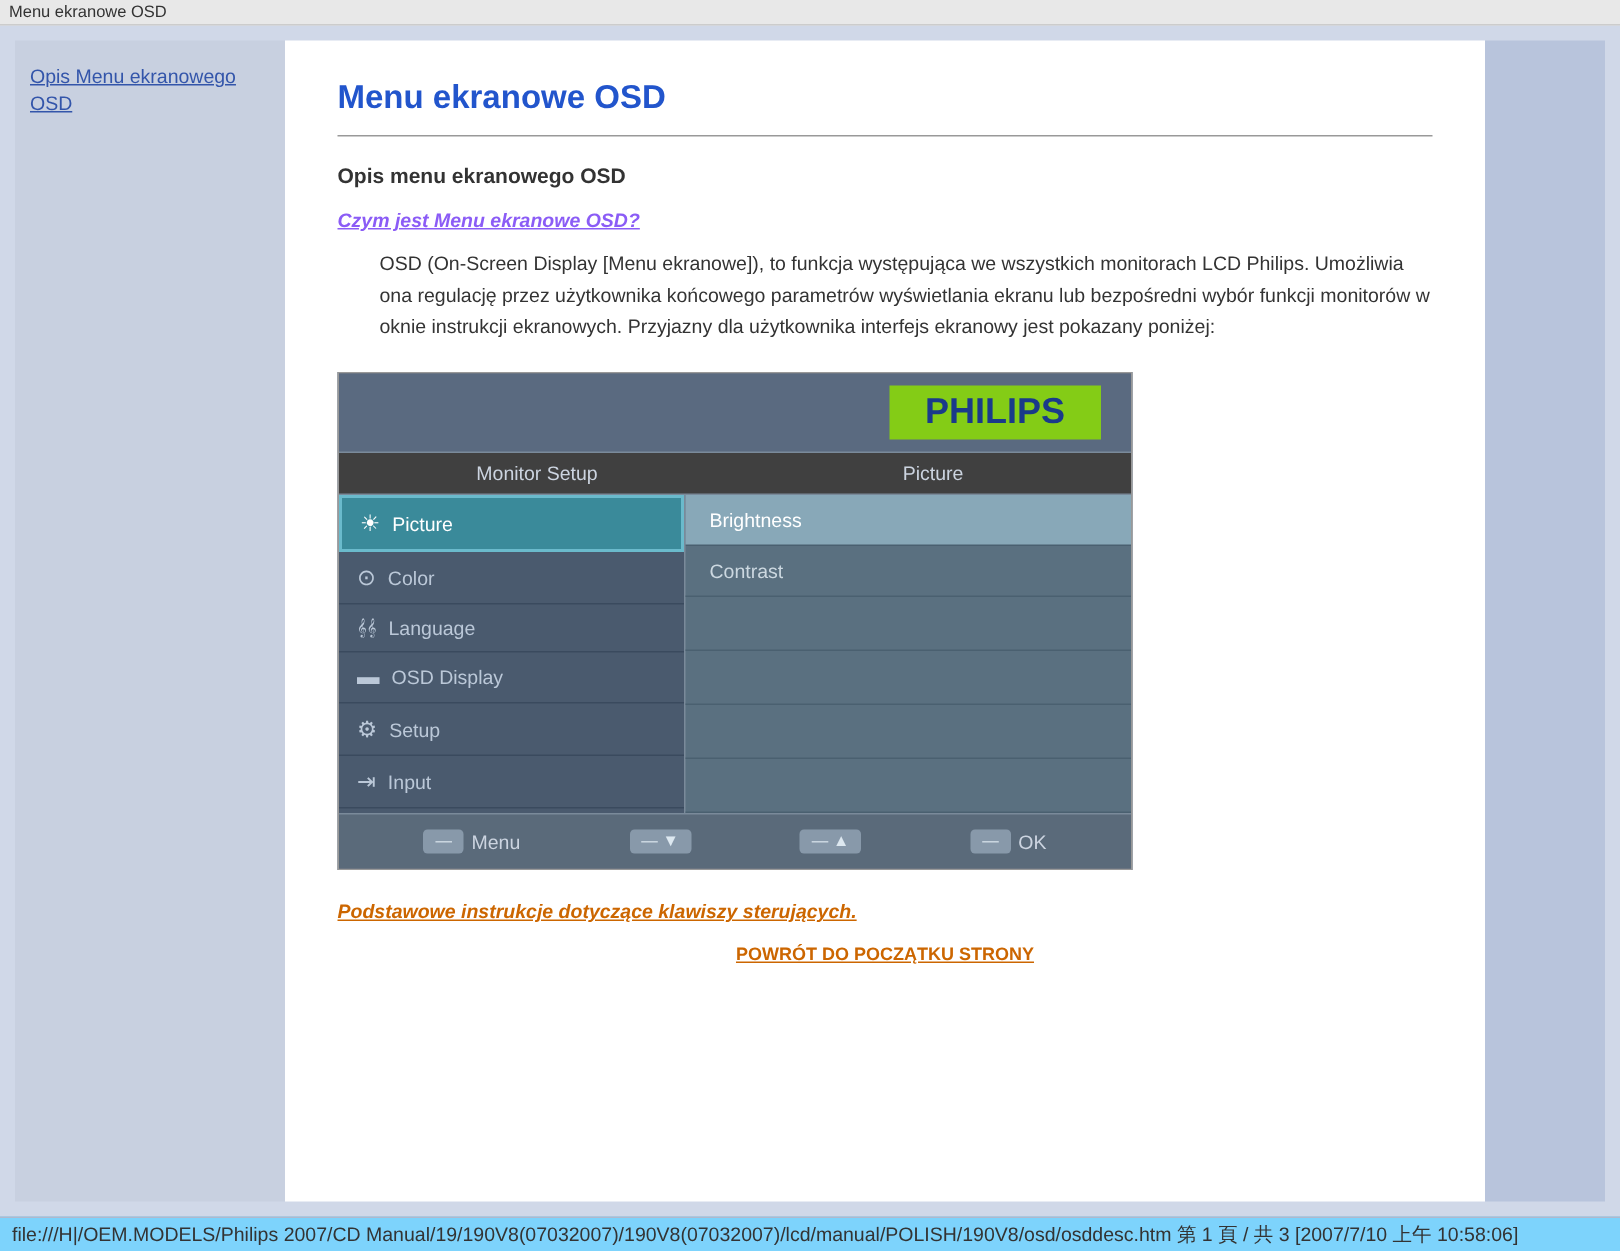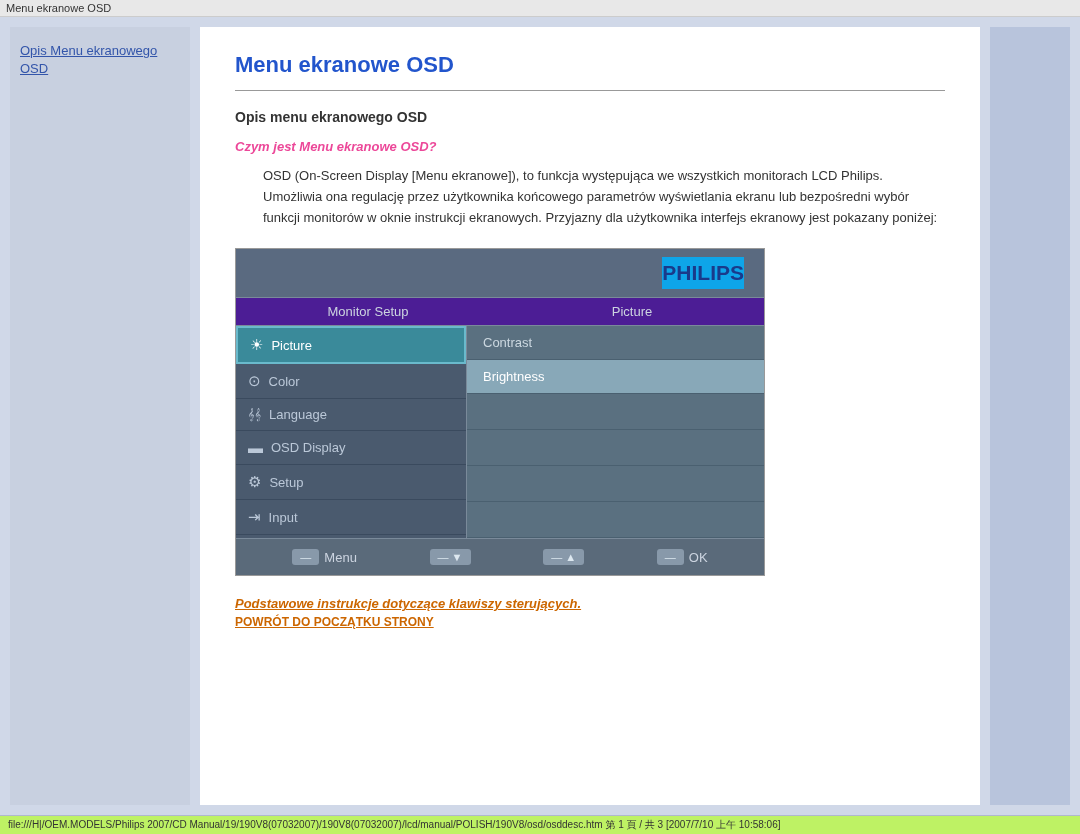--- a/index.html
+++ b/index.html
@@ -18,21 +18,20 @@
       border-bottom: 1px solid #ccc;
       padding: 2px 6px;
       font-size: 11px;
       color: #333;
     }
     
     .main-layout {
       display: flex;
       flex: 1;
       padding: 10px;
-      gap: 10px;
     }
     
     .sidebar {
       width: 180px;
       background: #c8d0e0;
       padding: 15px 10px;
       flex-shrink: 0;
     }
     .sidebar-link {
       color: #3355aa;
@@ -66,25 +65,26 @@
       border-top: 1px solid #999;
       margin-bottom: 18px;
     }
     .section-title {
       font-weight: bold;
       font-size: 14px;
       color: #333;
       margin-bottom: 14px;
     }
     .subsection-title {
-      color: #ec4899;
+      color: #8b5cf6;
       font-weight: bold;
       font-style: italic;
       font-size: 13px;
       margin-bottom: 12px;
+      text-decoration: underline;
     }
     .body-text {
       font-size: 13px;
       color: #333;
       line-height: 1.6;
       margin-bottom: 16px;
       margin-left: 28px;
     }
     
     .osd-container {
@@ -97,27 +97,27 @@
     .osd-header {
       background: #5a6a80;
       padding: 8px 20px;
       display: flex;
       justify-content: flex-end;
       align-items: center;
       border-bottom: 1px solid #7a8a9a;
     }
     .philips-logo {
       color: #1a3a8a;
-      font-size: 21px;
-      font-weight: bold;
-      background: #0ea5e9;
-      padding: 4px 0;
+      font-size: 24px;
+      font-weight: bold;
+      background: #84cc16;
+      padding: 4px 24px;
     }
     .osd-menu-row {
-      background: #4c1d95;
+      background: #404040;
       display: flex;
       border-bottom: 1px solid #7a8a9a;
     }
     .osd-menu-col {
       flex: 1;
       text-align: center;
       padding: 6px 0;
       color: #ccd4e0;
       font-size: 13px;
     }
@@ -206,29 +206,30 @@
       border: 2px solid #00cc00;
       margin: 0 3px;
     }
     .powrot-link {
       color: #cc6600;
       font-weight: bold;
       text-transform: uppercase;
       text-decoration: underline;
       font-size: 12px;
       display: block;
-      margin-top: 4px;
+      text-align: center;
+      margin-top: 14px;
       cursor: pointer;
     }
     
     .status-bar {
-      background: #bef264;
+      background: #7dd3fc;
       border-top: 1px solid #b0b8cc;
       padding: 2px 8px;
-      font-size: 10px;
+      font-size: 13px;
       color: #333;
       white-space: nowrap;
       overflow: hidden;
     }
   </style>
 </head>
 <body>
 
 <div class="title-bar">
   <span>Menu ekranowe OSD</span>
@@ -285,25 +286,25 @@
             <span class="osd-item-icon">⚙</span>
             <span>Setup</span>
           </div>
           <div class="osd-item">
             <span class="osd-item-icon">⇥</span>
             <span>Input</span>
           </div>
         </div>
 
         <div class="osd-right">
+          <div class="osd-right-item active">
+            <span>Brightness</span>
+          </div>
           <div class="osd-right-item">
             <span>Contrast</span>
-          </div>
-          <div class="osd-right-item active">
-            <span>Brightness</span>
           </div>
           <div class="osd-right-item empty"></div>
           <div class="osd-right-item empty"></div>
           <div class="osd-right-item empty"></div>
           <div class="osd-right-item empty"></div>
         </div>
       </div>
 
       <div class="osd-footer">
         <div class="osd-btn">

